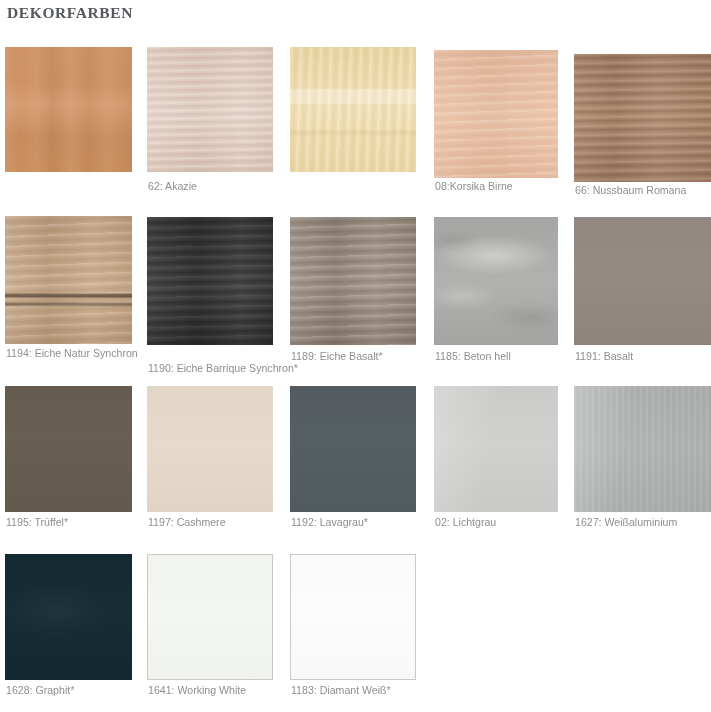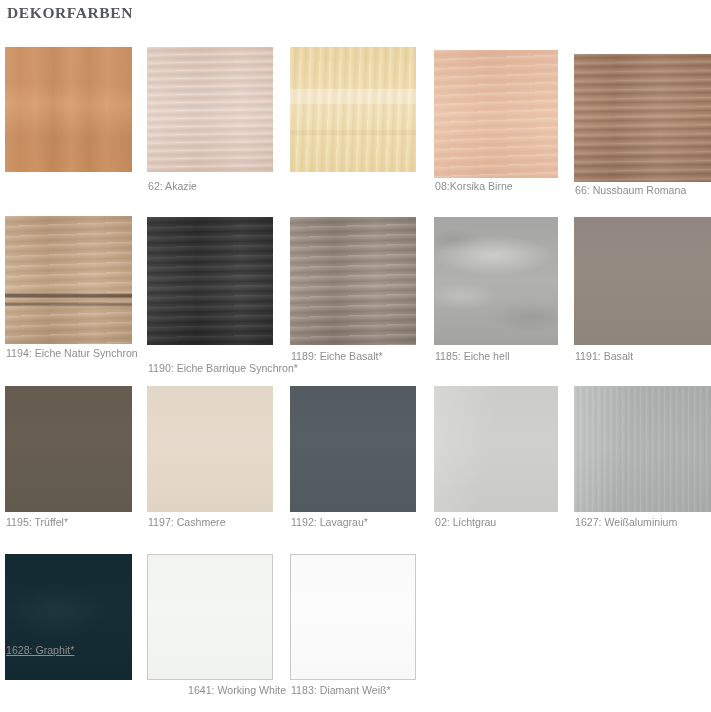--- a/index.html
+++ b/index.html
@@ -367,21 +367,21 @@
       <div class="swatch-cell" style="left: 290px; top: 217px; width: 126px; height: 128px;">
         <div class="swatch-chip tex-eiche-basalt"></div>
       </div>
       <div class="swatch-labels" style="left: 291px; top: 350px; color: rgb(142, 142, 142);">
         <span class="swatch-label">1189: Eiche Basalt*</span>
       </div>
       <div class="swatch-cell" style="left: 434px; top: 217px; width: 124px; height: 128px;">
         <div class="swatch-chip tex-beton-hell"></div>
       </div>
       <div class="swatch-labels" style="left: 435px; top: 350px; color: rgb(142, 142, 142);">
-        <span class="swatch-label">1185: Eiche hell</span>
+        <span class="swatch-label">1185: Beton hell</span>
       </div>
       <div class="swatch-cell" style="left: 574px; top: 217px; width: 137px; height: 128px;">
         <div class="swatch-chip tex-basalt"></div>
       </div>
       <div class="swatch-labels" style="left: 575px; top: 350px; color: rgb(142, 142, 142);">
         <span class="swatch-label">1191: Basalt</span>
       </div>
       <div class="swatch-cell" style="left: 5px; top: 386px; width: 127px; height: 126px;">
         <div class="swatch-chip tex-trueffel"></div>
       </div>
@@ -408,27 +408,27 @@
       </div>
       <div class="swatch-cell" style="left: 574px; top: 386px; width: 137px; height: 126px;">
         <div class="swatch-chip tex-weissaluminium"></div>
       </div>
       <div class="swatch-labels" style="left: 575px; top: 516px; color: rgb(142, 142, 142);">
         <span class="swatch-label">1627: Weißaluminium</span>
       </div>
       <div class="swatch-cell" style="left: 5px; top: 554px; width: 127px; height: 126px;">
         <div class="swatch-chip tex-graphit"></div>
       </div>
-      <div class="swatch-labels" style="left: 6px; top: 644px; color: rgb(142, 142, 142); text-decoration: underline;">
+      <div class="swatch-labels" style="left: 6px; top: 684px; color: rgb(142, 142, 142);">
         <span class="swatch-label">1628: Graphit*</span>
       </div>
       <div class="swatch-cell" style="left: 147px; top: 554px; width: 126px; height: 126px;">
         <div class="swatch-chip tex-working-white bordered"></div>
       </div>
-      <div class="swatch-labels" style="left: 148px; top: 684px; color: rgb(142, 142, 142); margin-left: 40px;">
+      <div class="swatch-labels" style="left: 148px; top: 684px; color: rgb(142, 142, 142);">
         <span class="swatch-label">1641: Working White</span>
       </div>
       <div class="swatch-cell" style="left: 290px; top: 554px; width: 126px; height: 126px;">
         <div class="swatch-chip tex-diamant-weiss bordered"></div>
       </div>
       <div class="swatch-labels" style="left: 291px; top: 684px; color: rgb(142, 142, 142);">
         <span class="swatch-label">1183: Diamant Weiß*</span>
       </div>
     </div>
 

